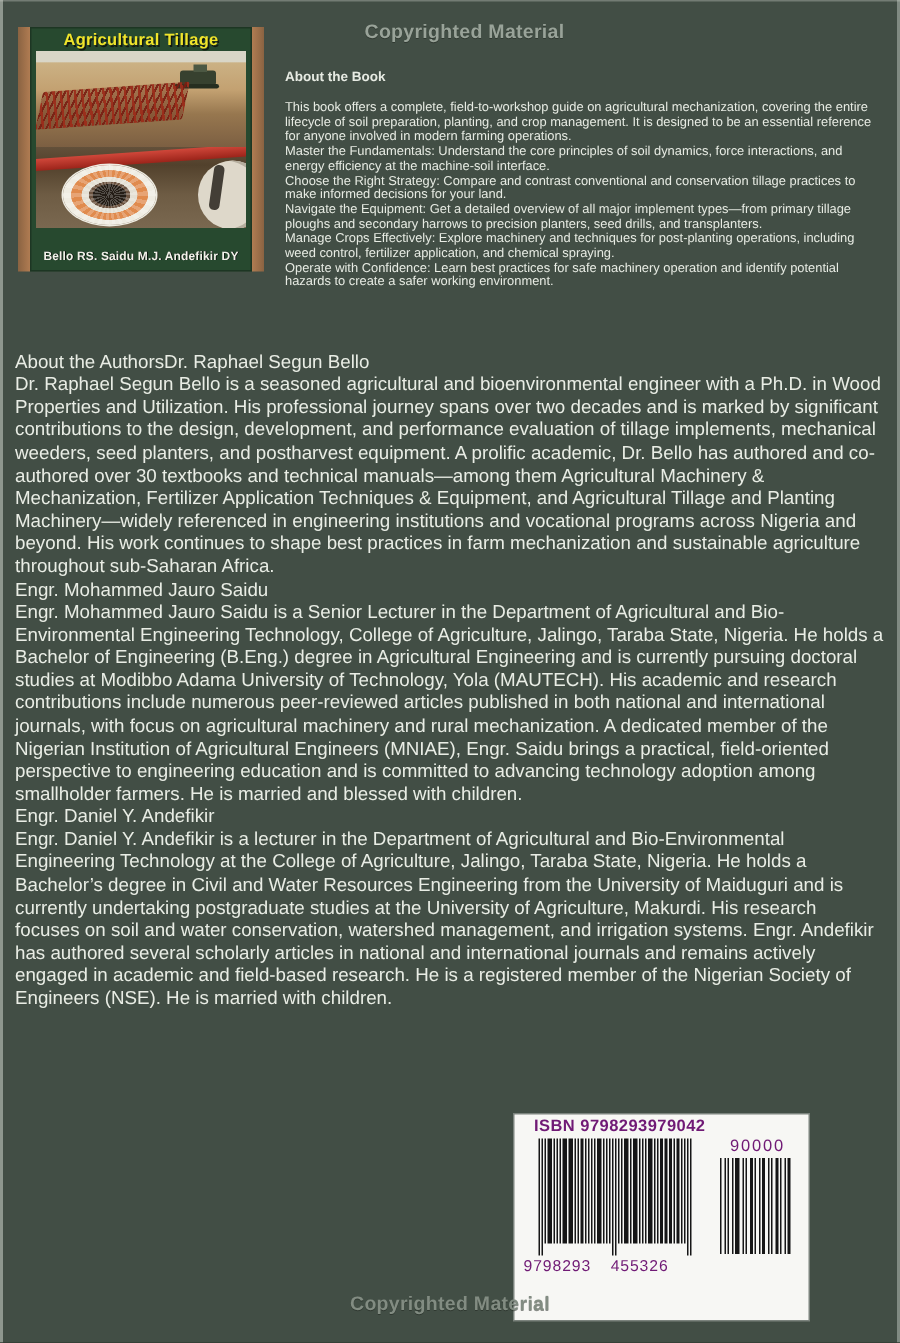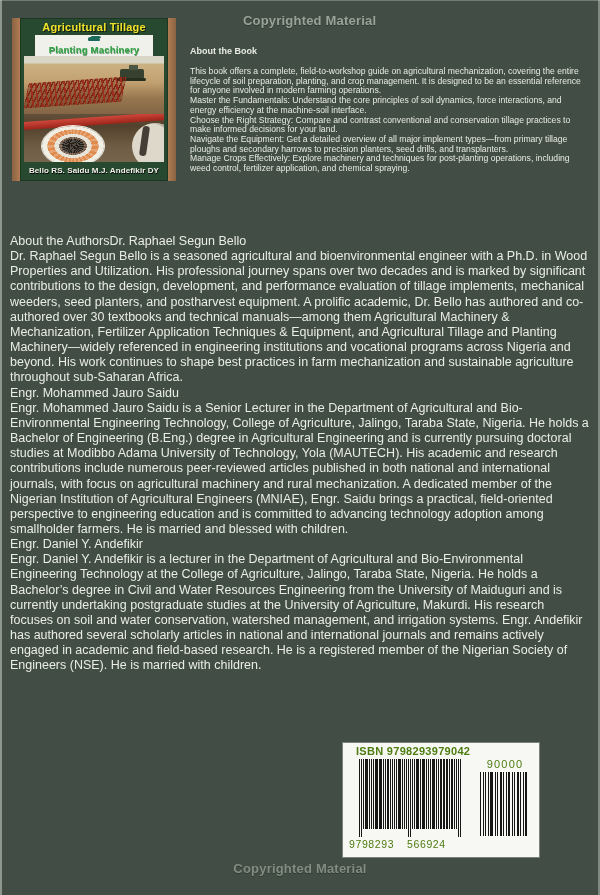--- a/index.html
+++ b/index.html
@@ -62,22 +62,22 @@
   .ab-heading{font-size:9px;font-weight:700;margin-top:28px;}
   .ab-body{margin-top:11px;}
   .ab-body p{margin:0;font-size:8.6px;line-height:9.7px;}
 
   
   .about-authors{position:absolute;left:10px;top:234px;width:580px;color:#e9ede5;
     font-size:12.5px;line-height:15.15px;}
   .about-authors p{margin:0;}
 
   
-  .barcode-box{position:absolute;left:343px;top:743px;width:196px;height:114px;background:#f7f7f4;
-    box-shadow:0 0 0 1px rgba(255,255,255,0.3);color:#4d7c0f;}
+  .barcode-box{position:absolute;left:343px;top:743px;width:196px;height:137px;background:#f7f7f4;
+    box-shadow:0 0 0 1px rgba(255,255,255,0.3);color:#701a75;}
   .isbn-label{position:absolute;left:13px;top:2px;font-size:11px;font-weight:600;letter-spacing:0.3px;}
   .bars{display:flex;align-items:flex-start;}
   .bars .bar{background:#161616;flex:0 0 auto;}
   .bars .gap{flex:0 0 auto;}
   .bars-main{position:absolute;left:16px;top:16px;}
   .bars-main .bar{height:70px;}
   .bars-main .bar.tall{height:78px;}
   .digits-row{position:absolute;left:4px;top:95px;font-size:10.5px;letter-spacing:0.6px;display:flex;}
   .digits-row .d0{margin-left:2px;}
   .digits-row .d1{}
@@ -91,24 +91,20 @@
 <body>
 
 <div id="page">
 
   <div class="wm wm-top">Copyrighted Material</div>
 
   <div class="cover">
     <div class="stripe left"></div>
     <div class="cover-main">
       <div class="cover-title">Agricultural Tillage</div>
-      <div class="white-panel">
-        <div class="tractor-glyph"></div>
-        <div class="cover-subtitle">Planting Machinery</div>
-      </div>
       <div class="photo field">
         <div class="tractor"></div>
         <div class="harrow"></div>
       </div>
       <div class="photo planter">
         <div class="red-bar"></div>
         <div class="housing"></div>
         <div class="plate"></div>
         <div class="label-strip"></div>
       </div>
@@ -118,20 +114,21 @@
   </div>
 
   <div class="about-book">
     <div class="ab-heading">About the Book</div>
     <div class="ab-body">
       <p>This book offers a complete, field-to-workshop guide on agricultural mechanization, covering the entire lifecycle of soil preparation, planting, and crop management. It is designed to be an essential reference for anyone involved in modern farming operations.</p>
       <p>Master the Fundamentals: Understand the core principles of soil dynamics, force interactions, and energy efficiency at the machine-soil interface.</p>
       <p>Choose the Right Strategy: Compare and contrast conventional and conservation tillage practices to make informed decisions for your land.</p>
       <p>Navigate the Equipment: Get a detailed overview of all major implement types—from primary tillage ploughs and secondary harrows to precision planters, seed drills, and transplanters.</p>
       <p>Manage Crops Effectively: Explore machinery and techniques for post-planting operations, including weed control, fertilizer application, and chemical spraying.</p>
+      <p>Operate with Confidence: Learn best practices for safe machinery operation and identify potential hazards to create a safer working environment.</p>
     </div>
   </div>
 
   <div class="about-authors">
     <p><span>About the Authors</span><span>Dr. Raphael Segun Bello</span></p>
     <p>Dr. Raphael Segun Bello is a seasoned agricultural and bioenvironmental engineer with a Ph.D. in Wood Properties and Utilization. His professional journey spans over two decades and is marked by significant contributions to the design, development, and performance evaluation of tillage implements, mechanical weeders, seed planters, and postharvest equipment. A prolific academic, Dr. Bello has authored and co-authored over 30 textbooks and technical manuals—among them Agricultural Machinery &amp; Mechanization, Fertilizer Application Techniques &amp; Equipment, and Agricultural Tillage and Planting Machinery—widely referenced in engineering institutions and vocational programs across Nigeria and beyond. His work continues to shape best practices in farm mechanization and sustainable agriculture throughout sub-Saharan Africa.</p>
     <p>Engr. Mohammed Jauro Saidu</p>
     <p>Engr. Mohammed Jauro Saidu is a Senior Lecturer in the Department of Agricultural and Bio-Environmental Engineering Technology, College of Agriculture, Jalingo, Taraba State, Nigeria. He holds a Bachelor of Engineering (B.Eng.) degree in Agricultural Engineering and is currently pursuing doctoral studies at Modibbo Adama University of Technology, Yola (MAUTECH). His academic and research contributions include numerous peer-reviewed articles published in both national and international journals, with focus on agricultural machinery and rural mechanization. A dedicated member of the Nigerian Institution of Agricultural Engineers (MNIAE), Engr. Saidu brings a practical, field-oriented perspective to engineering education and is committed to advancing technology adoption among smallholder farmers. He is married and blessed with children.</p>
     <p>Engr. Daniel Y. Andefikir</p>
     <p>Engr. Daniel Y. Andefikir is a lecturer in the Department of Agricultural and Bio-Environmental Engineering Technology at the College of Agriculture, Jalingo, Taraba State, Nigeria. He holds a Bachelor’s degree in Civil and Water Resources Engineering from the University of Maiduguri and is currently undertaking postgraduate studies at the University of Agriculture, Makurdi. His research focuses on soil and water conservation, watershed management, and irrigation systems. Engr. Andefikir has authored several scholarly articles in national and international journals and remains actively engaged in academic and field-based research. He is a registered member of the Nigerian Society of Engineers (NSE). He is married with children.</p>
@@ -221,21 +218,21 @@
         <div class="bar" style="width: 1px;"></div>
         <div class="gap" style="width: 1px;"></div>
         <div class="bar tall" style="width: 1px;"></div>
         <div class="gap" style="width: 1px;"></div>
         <div class="bar tall" style="width: 1px;"></div>
         <div class="gap" style="width: 1px;"></div>
       </div>
     <div class="digits-row">
       <span class="d0">9</span>
       <span class="d1">798293</span>
-      <span class="d2">566924</span>
+      <span class="d2">455326</span>
     </div>
     <div class="supp">
       <div class="supp-label">90000</div>
       <div class="bars bars-supp">
           <div class="bar tall" style="width: 1px;"></div>
           <div class="gap" style="width: 1.5px;"></div>
           <div class="bar tall" style="width: 1px;"></div>
           <div class="gap" style="width: 1.5px;"></div>
           <div class="bar" style="width: 1px;"></div>
           <div class="gap" style="width: 1.5px;"></div>

